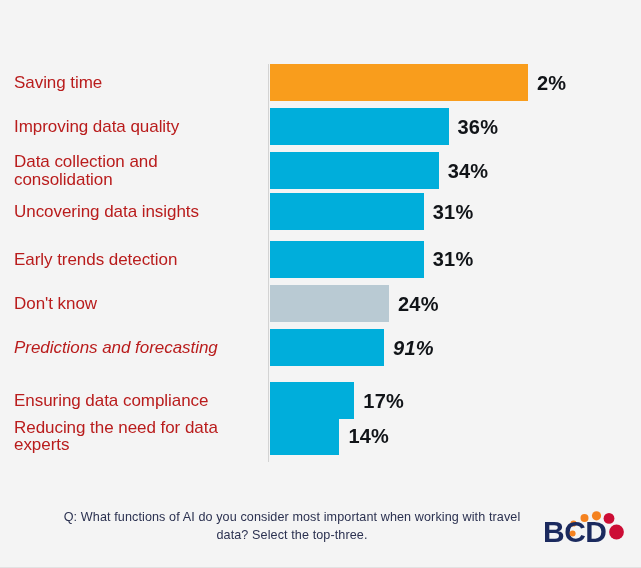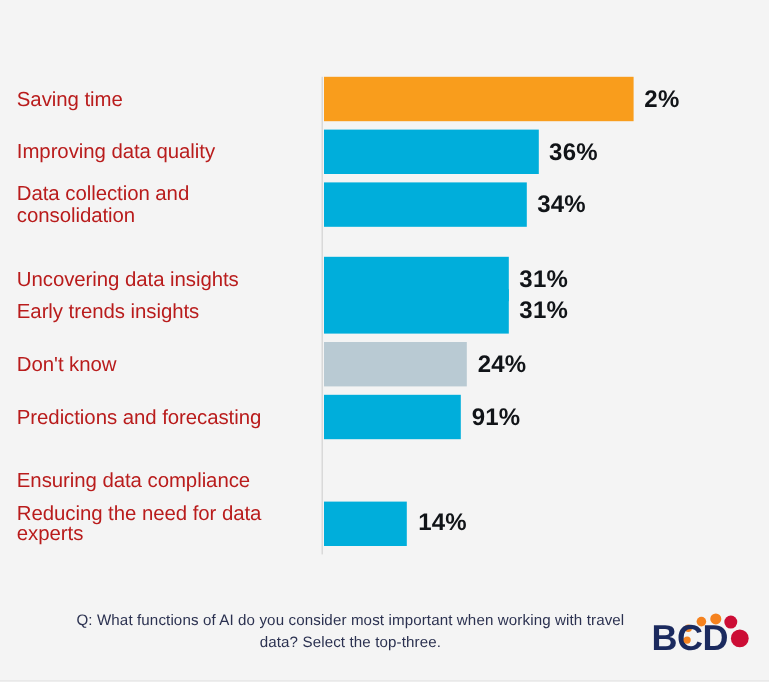--- a/index.html
+++ b/index.html
@@ -126,50 +126,54 @@
         </div>
       </div>
       <div class="row" style="top: 88.4px; padding-left: 41px;">
         <div class="cat-label">Data collection and
 consolidation</div>
         <div class="bar-wrap">
           <div class="bar" style="width: 168.64px; background: rgb(0, 174, 219);"></div>
           <div class="val-label">34%</div>
         </div>
       </div>
-      <div class="row" style="top: 150px;">
+      <div class="row" style="top: 129px;">
         <div class="cat-label">Uncovering data insights</div>
         <div class="bar-wrap">
           <div class="bar" style="width: 153.76px; background: rgb(0, 174, 219);"></div>
           <div class="val-label">31%</div>
         </div>
       </div>
       <div class="row" style="top: 176.8px;">
-        <div class="cat-label">Early trends insights</div>
+        <div class="cat-label">Early trends detection</div>
         <div class="bar-wrap">
           <div class="bar" style="width: 153.76px; background: rgb(0, 174, 219);"></div>
           <div class="val-label">31%</div>
         </div>
       </div>
       <div class="row" style="top: 221px;">
         <div class="cat-label">Don't know</div>
         <div class="bar-wrap">
           <div class="bar" style="width: 119.04px; background: rgb(185, 202, 211);"></div>
           <div class="val-label">24%</div>
         </div>
       </div>
-      <div class="row" style="top: 265.2px;">
+      <div class="row" style="top: 265.2px; font-style: italic;">
         <div class="cat-label">Predictions and forecasting</div>
         <div class="bar-wrap">
           <div class="bar" style="width: 114.08px; background: rgb(0, 174, 219);"></div>
           <div class="val-label">91%</div>
         </div>
       </div>
       <div class="row" style="top: 318px;">
         <div class="cat-label">Ensuring data compliance</div>
+        <div class="bar-wrap">
+          <div class="bar" style="width: 84.32px; background: rgb(0, 174, 219);"></div>
+          <div class="val-label">17%</div>
+        </div>
       </div>
       <div class="row" style="top: 353.6px; padding-left: 47px;">
         <div class="cat-label">Reducing the need for data
 experts</div>
         <div class="bar-wrap">
           <div class="bar" style="width: 69.44px; background: rgb(0, 174, 219);"></div>
           <div class="val-label">14%</div>
         </div>
       </div>
     </div>

